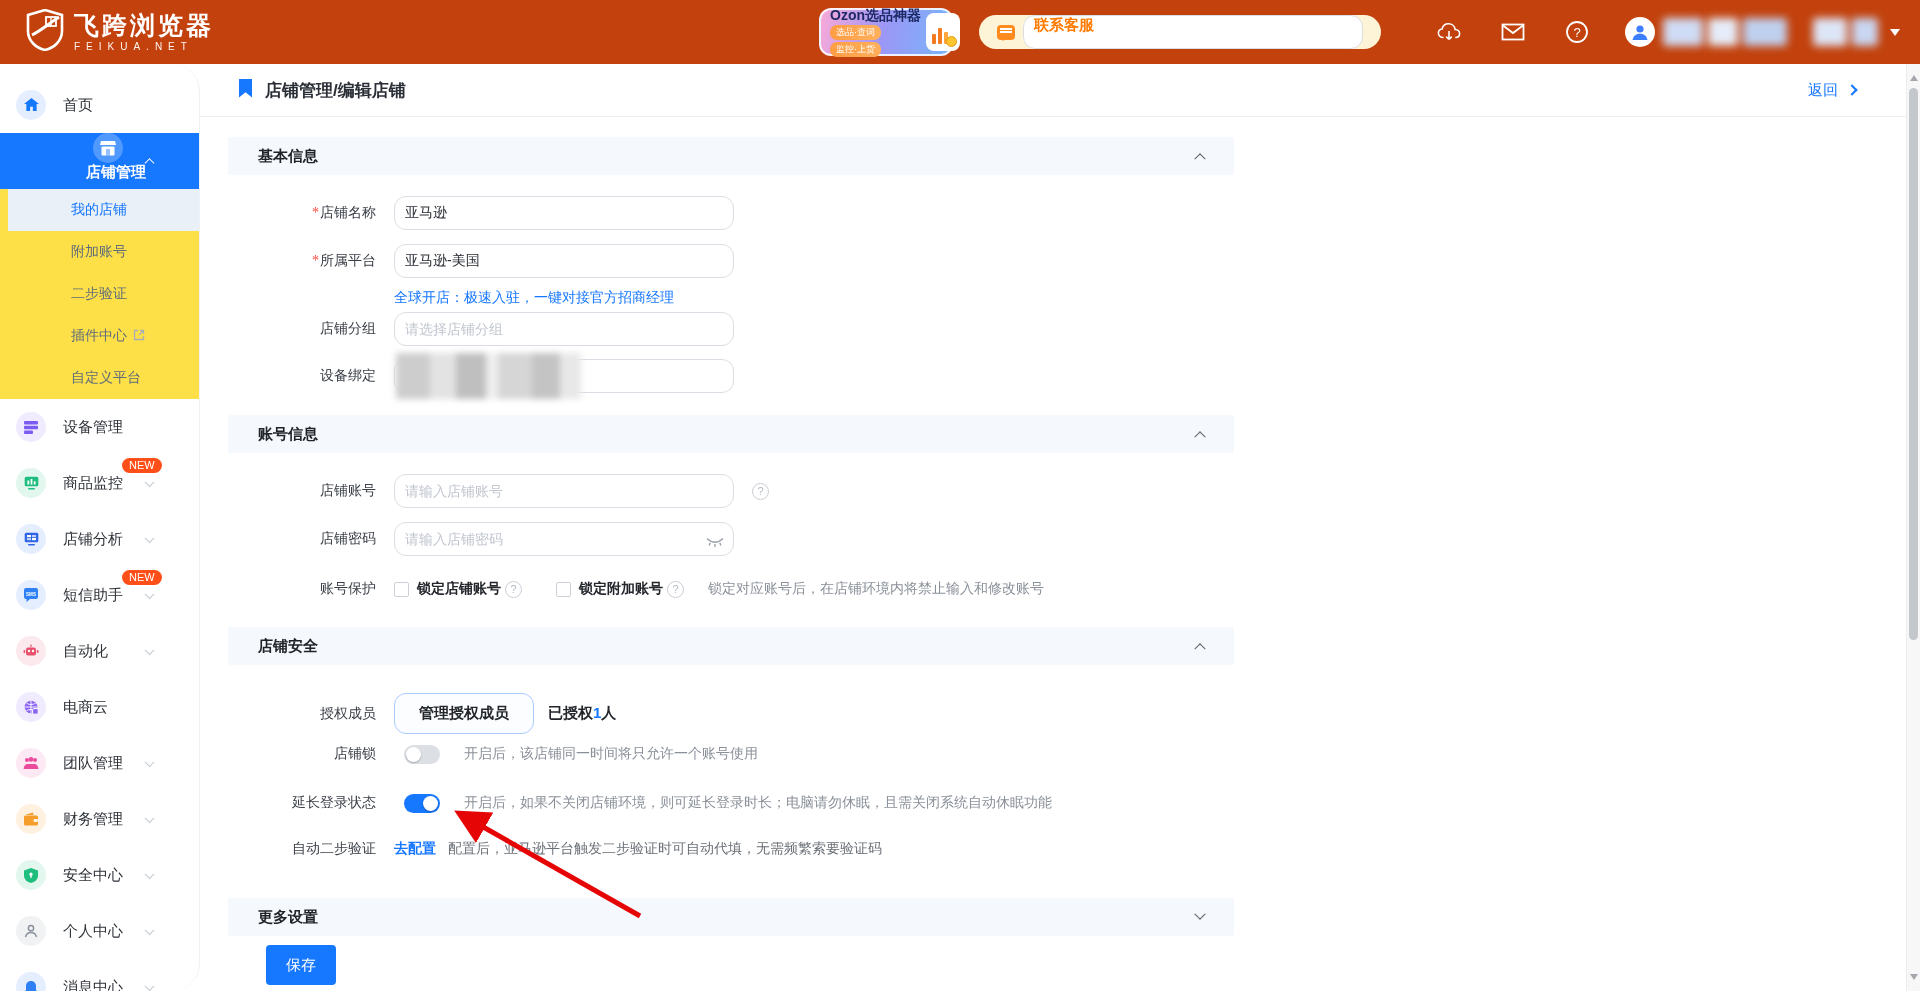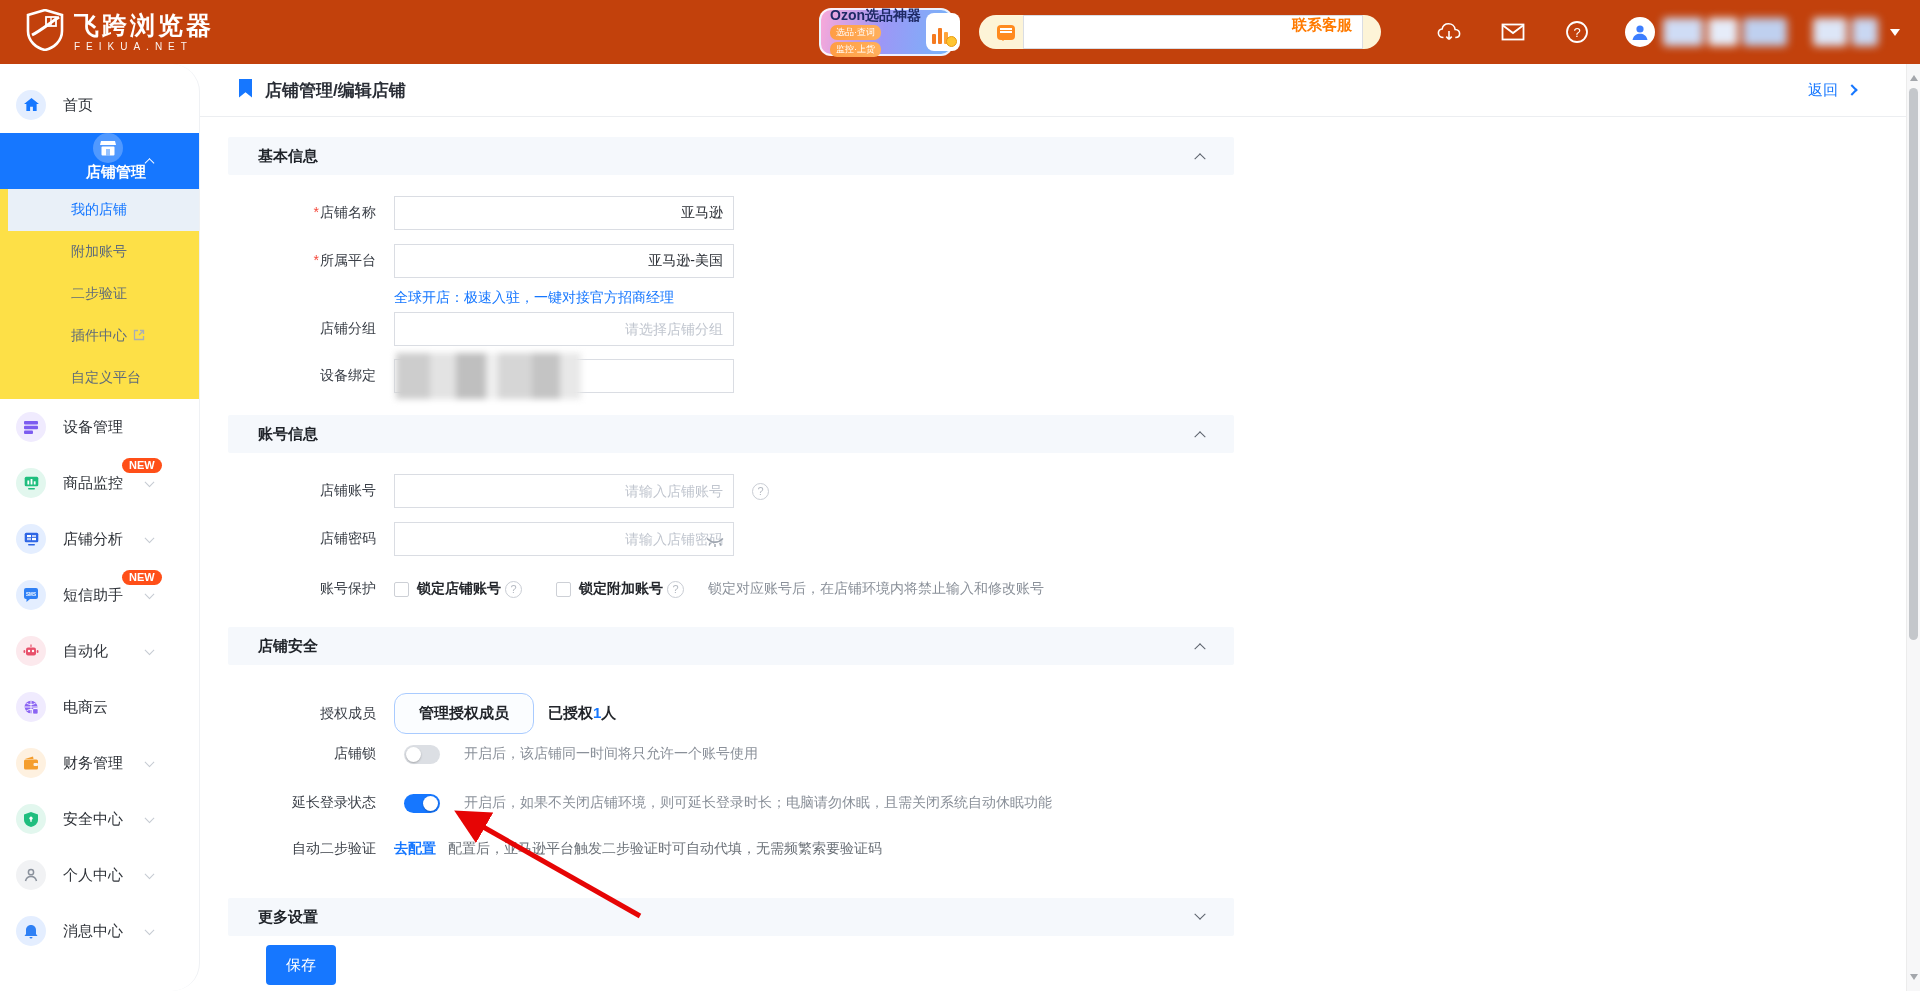--- a/index.html
+++ b/index.html
@@ -54,21 +54,21 @@
     justify-content:center; flex-shrink:0; }
   .side-label { margin-left:17px; font-size:15px; color:#2E3238; }
   .side-item.active { background:#1677FF;flex-direction:column; }
   .side-item.active .side-label { color:#fff; font-weight:bold; }
   .side-item.active .icirc { background:rgba(255,255,255,.25); }
   .schev { position:absolute; left:146px; top:50%; width:7px; height:7px;
     border-right:1.6px solid #C5CAD2; border-bottom:1.6px solid #C5CAD2;
     transform:translateY(-60%) rotate(45deg); }
   .schev.up { border-color:#fff; transform:translateY(-20%) rotate(-135deg); }
   .new-badge { position:absolute; left:122px; top:3px; background:#FF4F18; color:#fff;
-    font-size:11px; font-weight:bold; padding:1px 7px 2px; border-radius:8px; }
+    font-size:11px; font-weight:normal; padding:1px 7px 2px; border-radius:8px; }
   .submenu { background:#fde047;padding-left:8px; }
   .sub-item { height:42px; display:flex; align-items:center; padding-left:63px;
     font-size:14px; color:#5F6B7A; cursor:pointer; }
   .sub-item.active { background:#E9F0F8; color:#1677FF; }
   .ext-ic { margin-left:6px; }
 
   
   .main { position:absolute; left:200px; top:64px; right:14px; bottom:0; background:#fff; }
   .page-head { height:53px; display:flex; align-items:center; padding:0 50px 0 38px;
     border-bottom:1px solid #ECEEF1; }
@@ -78,26 +78,26 @@
   .chev-right { width:8px; height:8px; border-top:2px solid #1677FF; border-right:2px solid #1677FF;
     transform:rotate(45deg); }
   .content { padding:20px 0 0 28px; width:1034px; }
   .secbar { width:1006px; height:38px; background:#F5F8FC; border-radius:2px; display:flex;
     align-items:center; justify-content:space-between; padding:0 30px; }
   .secbar .st { font-size:15px; font-weight:bold; color:#20242A; }
   .chev-ctl { width:8px; height:8px; border-right:1.6px solid #5B626C; border-bottom:1.6px solid #5B626C; }
   .chev-ctl.up { transform:rotate(-135deg) translate(-2px,-2px); }
   .chev-ctl.down { transform:rotate(45deg) translate(-2px,-2px); }
   .frow { display:flex; align-items:center; height:34px; }
-  .flabel { width:148px; text-align:right; font-size:14px; color:#3A3F47; flex-shrink:0; }
+  .flabel { width:148px; text-align:right; font-size:14px; color:#3A3F47; flex-shrink:0;font-family:Liberation Serif, serif; }
   .req { color:#F5483B; margin-right:1px; }
   .fctrl { margin-left:18px; display:flex; align-items:center; }
-  .txt { width:340px; height:34px; border:1px solid #DADDE3; border-radius:0; padding:0 10px;
+  .txt { width:340px; height:34px; border:1px solid #DADDE3; border-radius:12px; padding:0 10px;
     font-size:14px; color:#2A2E35; background:#fff; outline:none;
-    font-family:"Liberation Sans","DejaVu Sans",sans-serif;text-align:right; }
+    font-family:"Liberation Sans","DejaVu Sans",sans-serif; }
   .txt::placeholder { color:#C1C6CF; }
   .link { color:#1677FF; font-size:14px; cursor:pointer; }
   .qicon { width:17px; height:17px; border-radius:50%; border:1.5px solid #C9CDD4; color:#B5BAC2;
     font-size:11px; display:flex; align-items:center; justify-content:center; flex-shrink:0; }
   .input-wrap { position:relative; display:flex; align-items:center; }
   .eye { position:absolute; right:10px; top:12px; }
   .note { font-size:14px; color:#8A9099; }
   .cbx { width:15px; height:15px; border:1px solid #CDD0D6; border-radius:2px; background:#fff;
     appearance:none; -webkit-appearance:none; cursor:pointer; flex-shrink:0; }
   .cblabel { font-size:14px; font-weight:bold; color:#23262B; margin:0 4px 0 8px; cursor:pointer; }
@@ -336,20 +336,32 @@
     <span class="icirc" style="background:#F0EBFE;">
       <svg width="15" height="15" viewBox="0 0 15 15">
           <circle cx="7" cy="7" r="6.3" fill="#8B64F3"></circle>
           <path d="M1 7 H13 M7 .7 V13.3 M2.5 3.2 C5 5 9 5 11.5 3.2 M2.5 10.8 C5 9 9 9 11.5 10.8" stroke="#fff" stroke-width=".9" fill="none"></path>
           <rect x="8.6" y="8.6" width="5.6" height="5.6" rx="1.2" fill="#8B64F3" stroke="#fff" stroke-width="1"></rect>
         </svg>
     </span>
     <span class="side-label">电商云</span>
   </div>
 
+  <div class="side-item">
+    <span class="icirc" style="background:#FDE9F4;">
+      <svg width="16" height="13" viewBox="0 0 16 13" fill="#EB4B9C">
+          <circle cx="4" cy="3" r="2"></circle>
+          <circle cx="12" cy="3" r="2"></circle>
+          <circle cx="8" cy="2.4" r="2.3"></circle>
+          <path d="M0.5 12 C1 8.5 2.5 7 4.5 7 L11.5 7 C13.5 7 15 8.5 15.5 12 Z"></path>
+        </svg>
+    </span>
+    <span class="side-label">团队管理</span>
+    <span class="schev"></span>
+  </div>
 
   <div class="side-item">
     <span class="icirc" style="background:#FEF1E0;">
       <svg width="16" height="14" viewBox="0 0 16 14" fill="#F59E2C">
           <path d="M2 3 L10 .5 L10.5 3 Z"></path>
           <rect x="1" y="3.5" width="14" height="10" rx="1.6"></rect>
           <rect x="10.5" y="7" width="4.5" height="3" rx="1" fill="#fff" opacity=".85"></rect>
         </svg>
     </span>
     <span class="side-label">财务管理</span>

